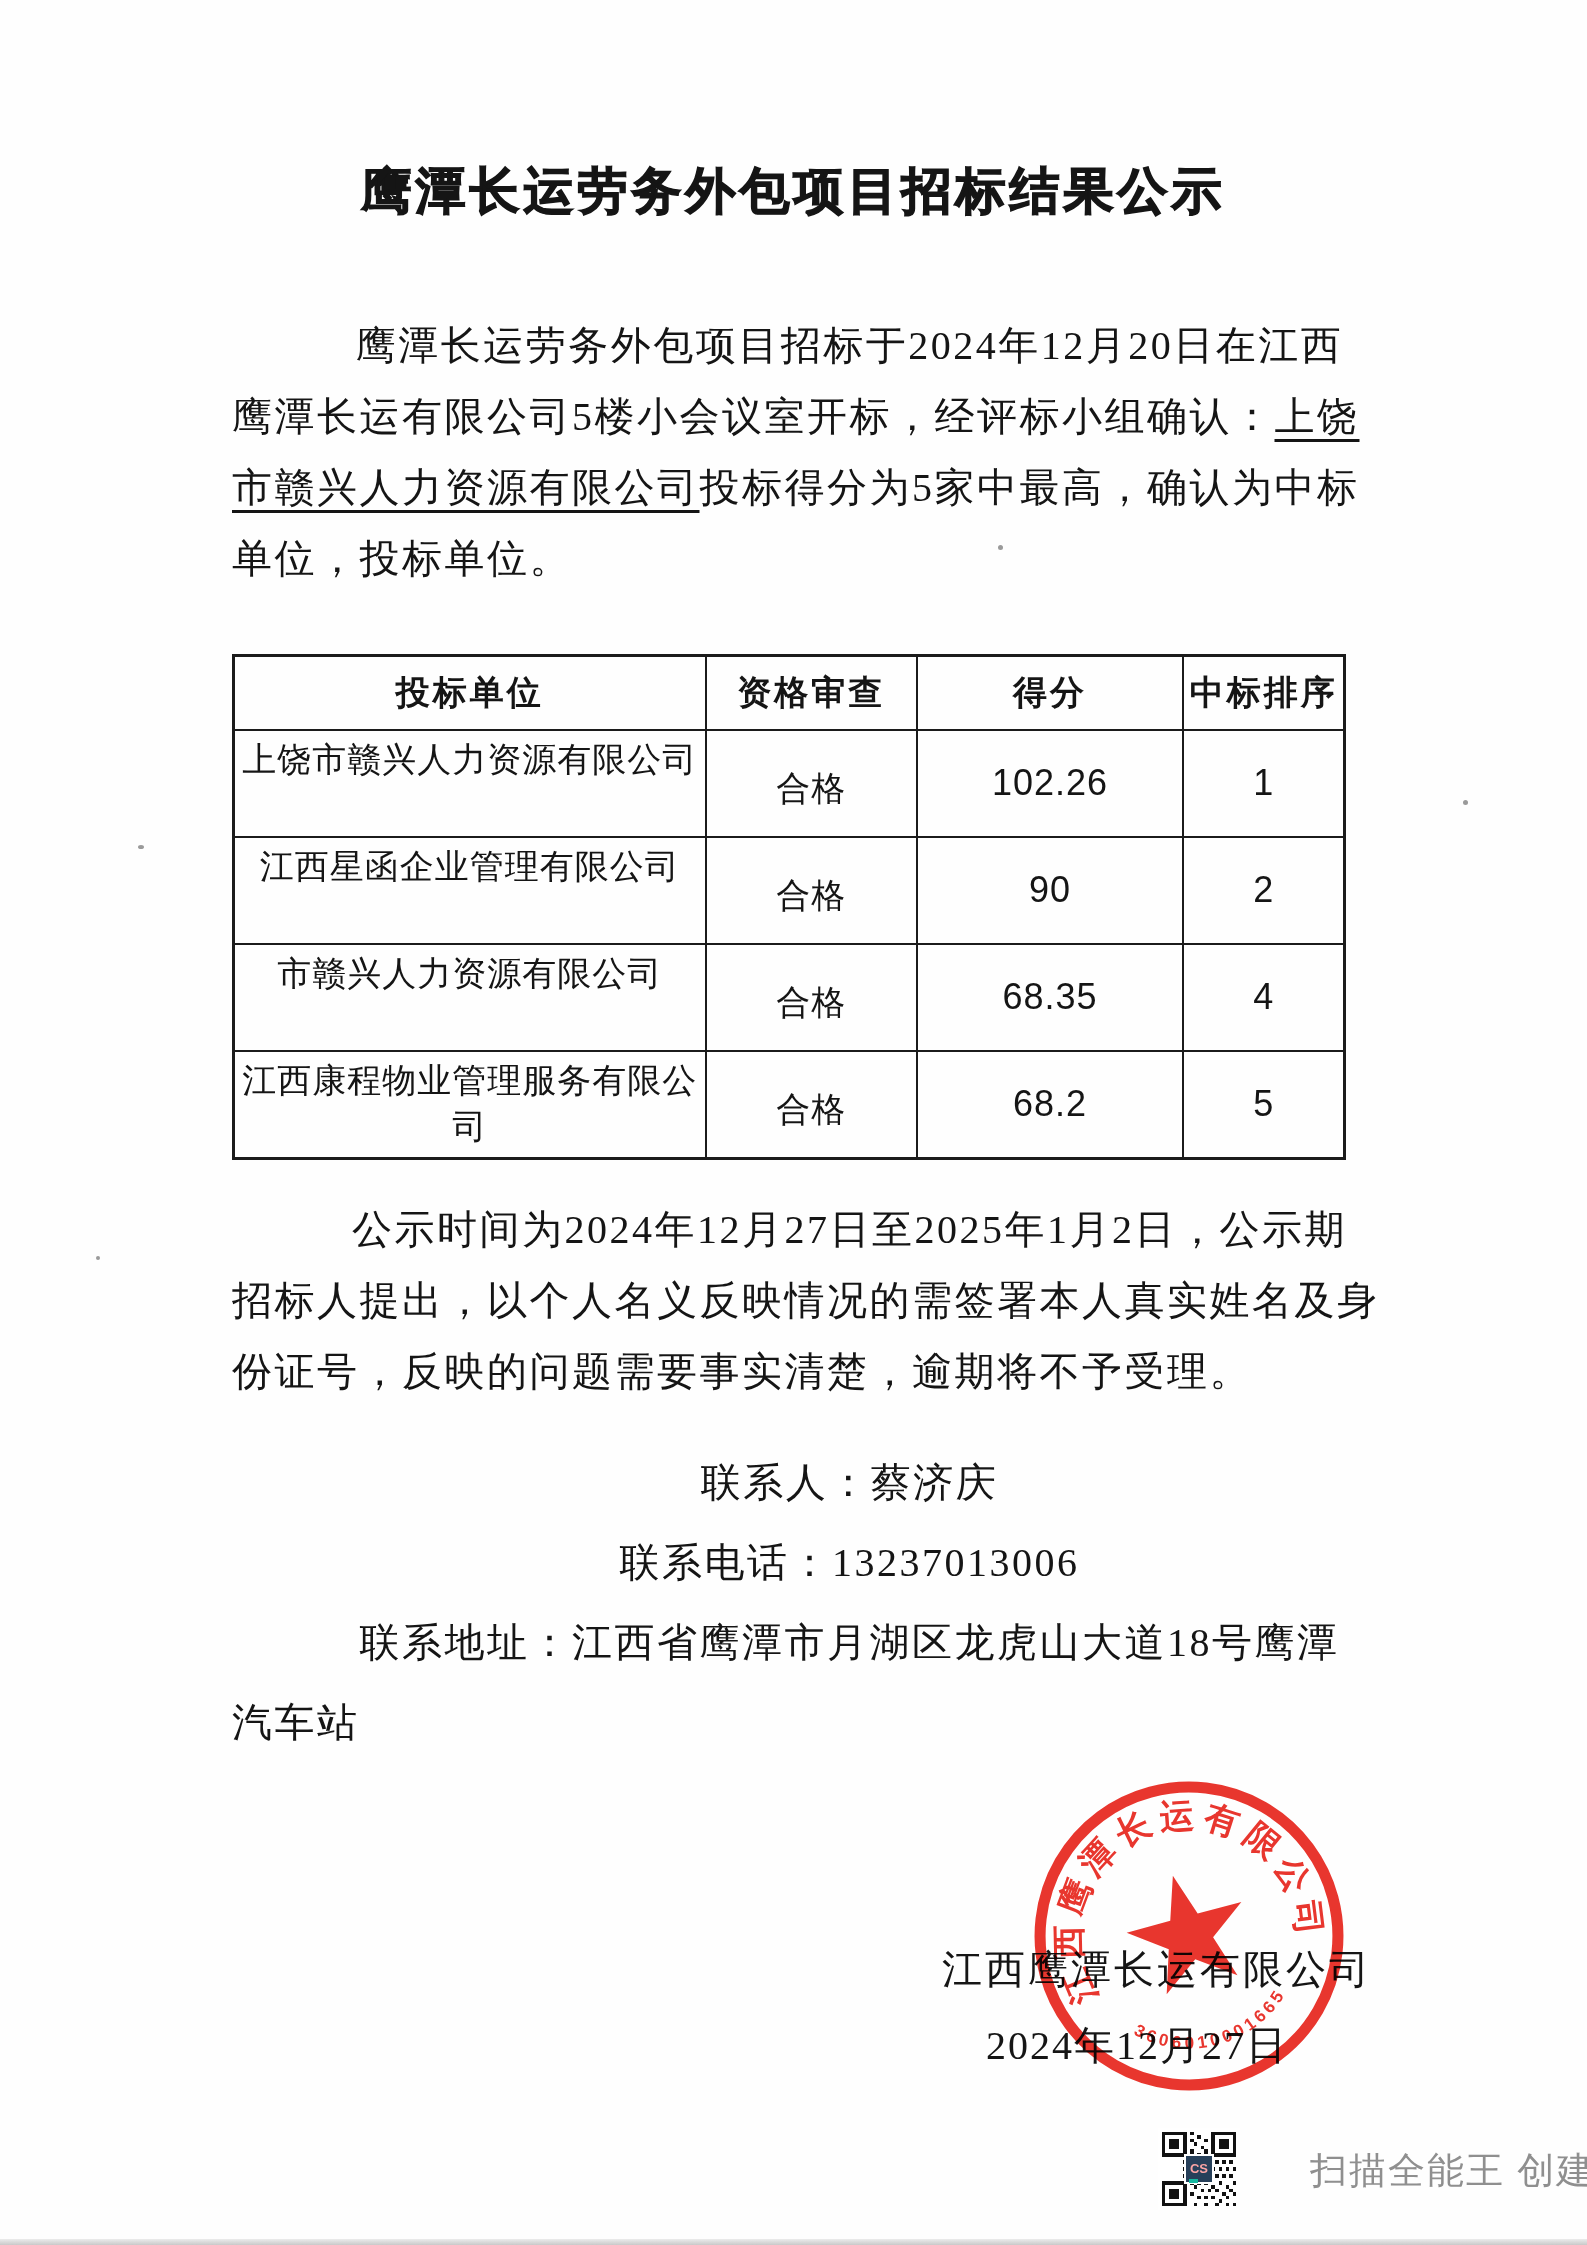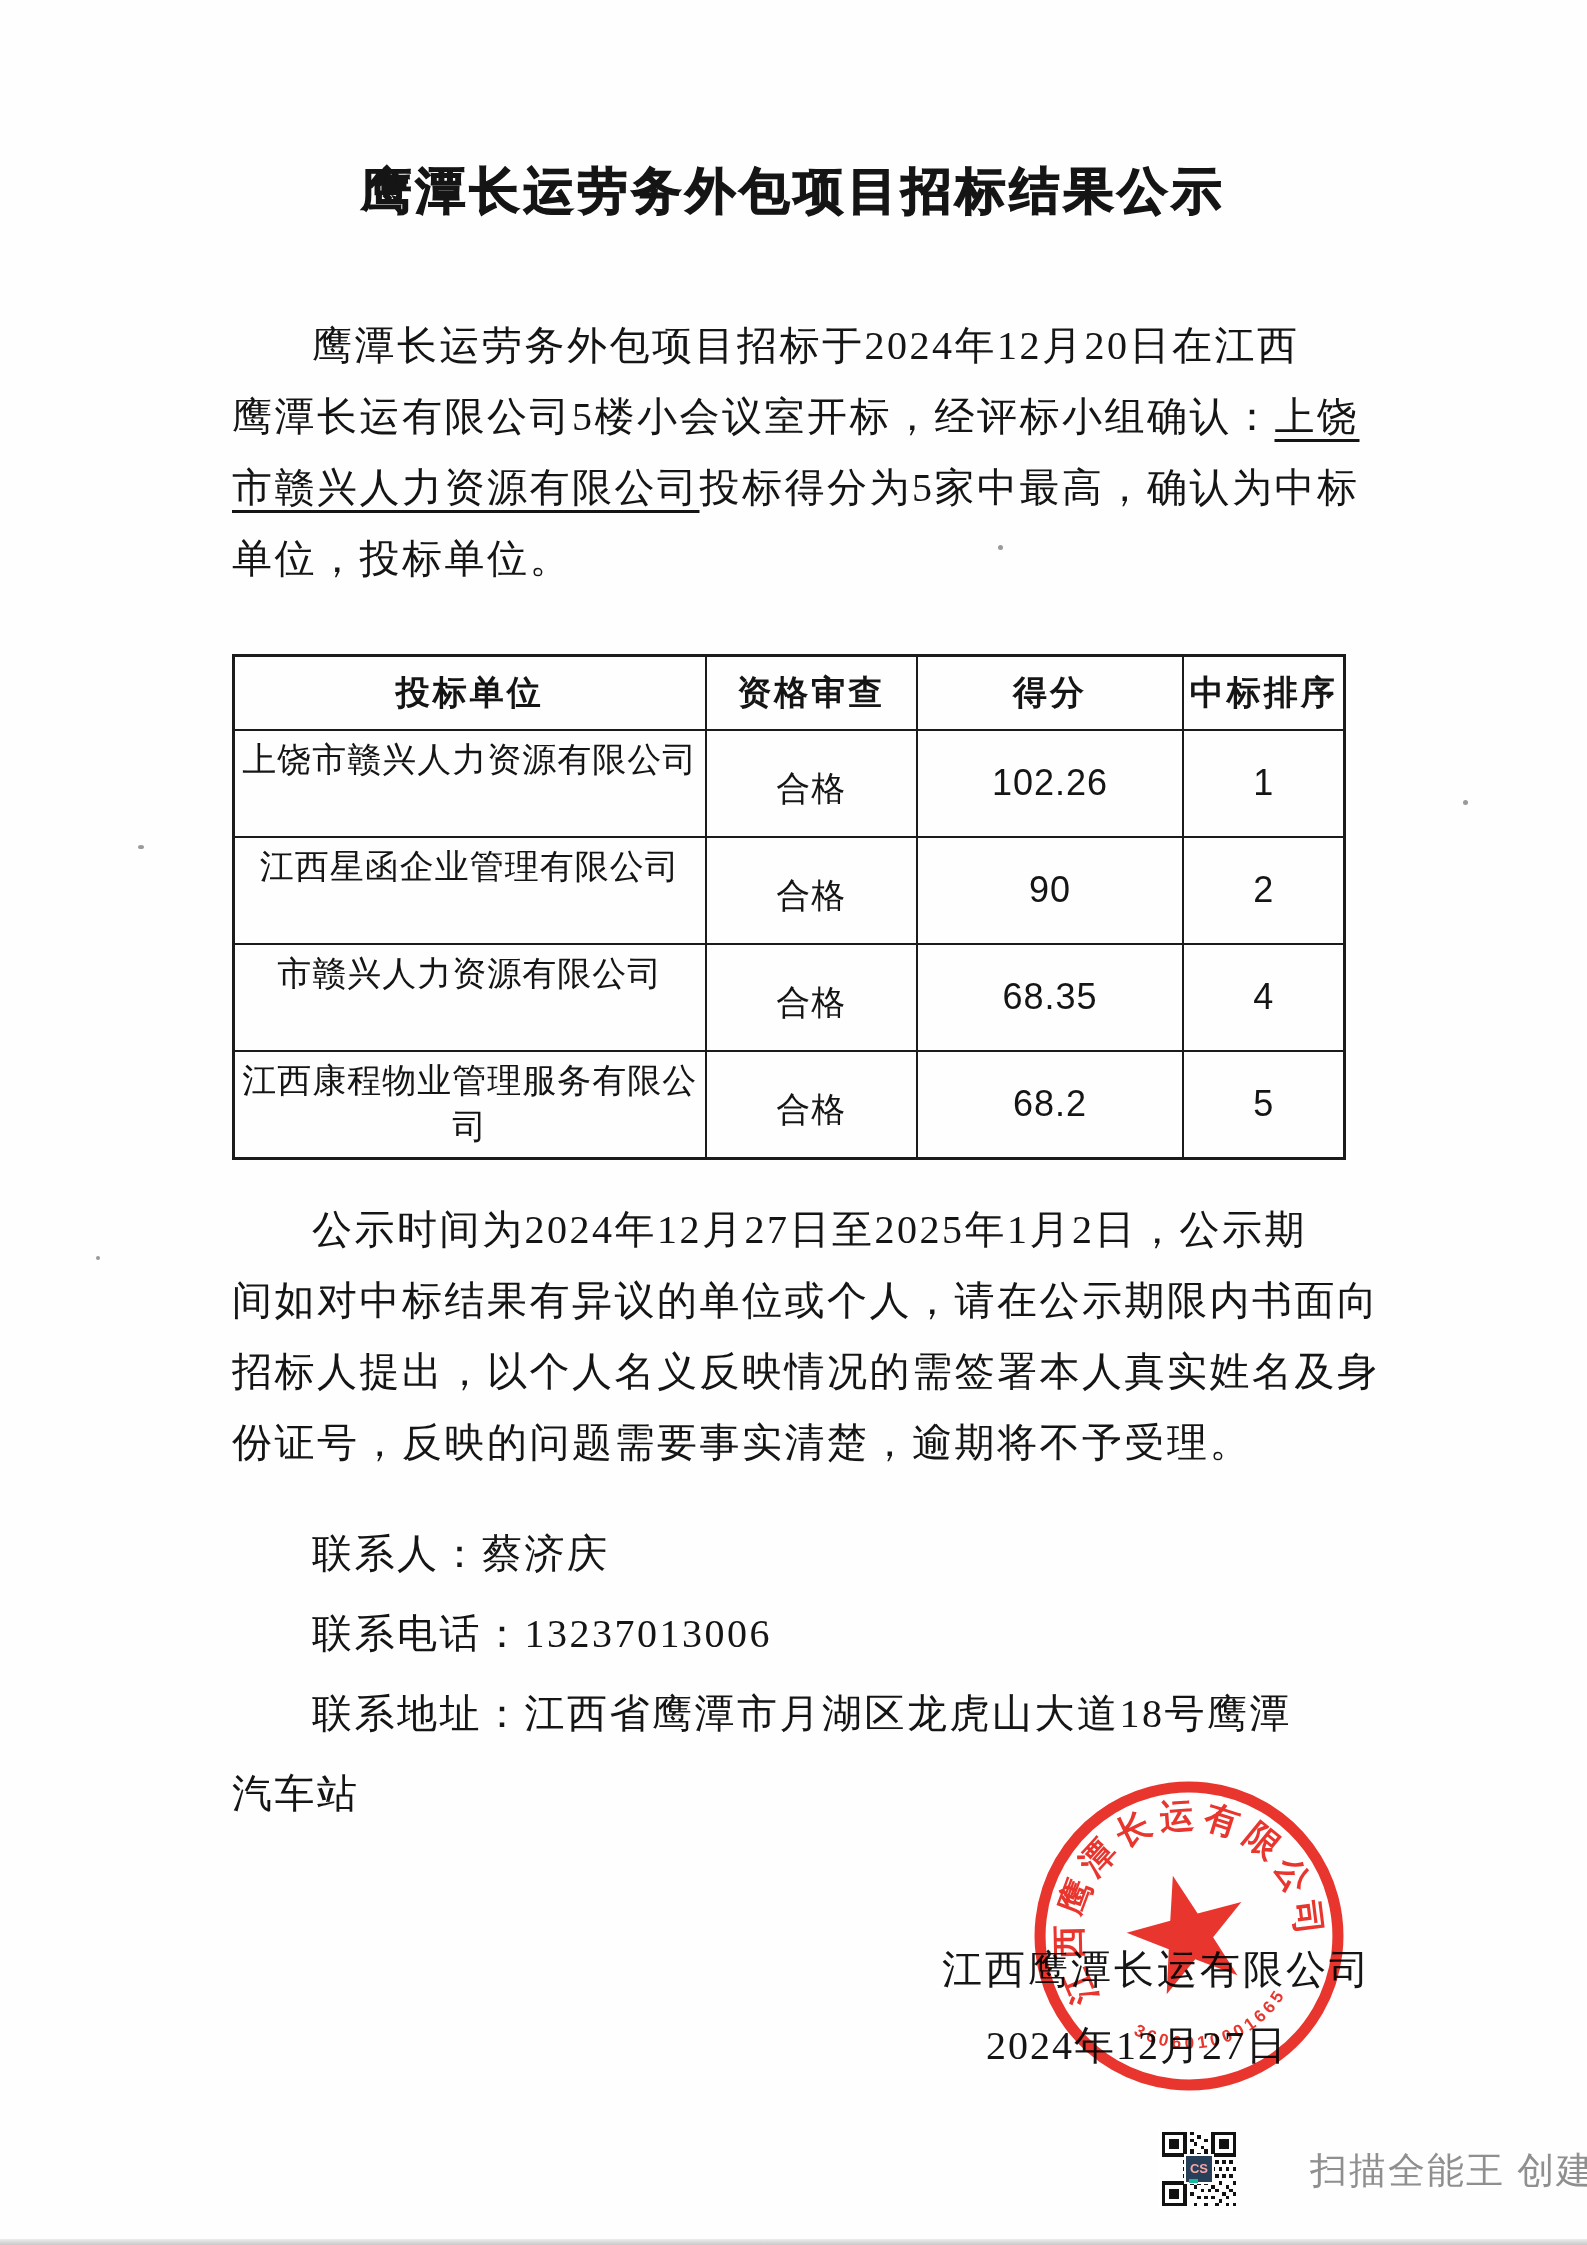--- a/index.html
+++ b/index.html
@@ -26,21 +26,21 @@
     line-height:66px;
     letter-spacing:4px;
     -webkit-text-stroke:1.3px var(--ink);
   }
   .tline{
     font-size:40px;
     line-height:71px;
     letter-spacing:2.5px;
     white-space:nowrap;
   }
-  .indent{text-indent:80px;}
+  .indent{text-indent:80px;text-align:center;}
   .ul{
     text-decoration:underline;
     text-underline-offset:9px;
     text-decoration-thickness:2.5px;
   }
   .intro{margin-top:86px;}
   table.bids{
     margin-top:60px;
     width:1114px;
     border-collapse:collapse;
@@ -179,21 +179,20 @@
             <td>江西康程物业管理服务有限公司</td>
             <td>合格</td>
             <td>68.2</td>
             <td>5</td>
           </tr>
         </tbody>
     </table>
 
     <div class="notice" id="notice">
         <div class="tline indent"><span>公示时间为2024年12月27日至2025年1月2日，公示期</span></div>
-        <div class="tline"><span>间如对中标结果有异议的单位或个人，请在公示期限内书面向</span></div>
         <div class="tline"><span>招标人提出，以个人名义反映情况的需签署本人真实姓名及身</span></div>
         <div class="tline"><span>份证号，反映的问题需要事实清楚，逾期将不予受理。</span></div>
       </div>
 
     <div class="contacts">
       <div class="tline indent">
         <span>联系人：</span><span>蔡济庆</span>
       </div>
       <div class="tline indent">
         <span>联系电话：</span><span>13237013006</span>

